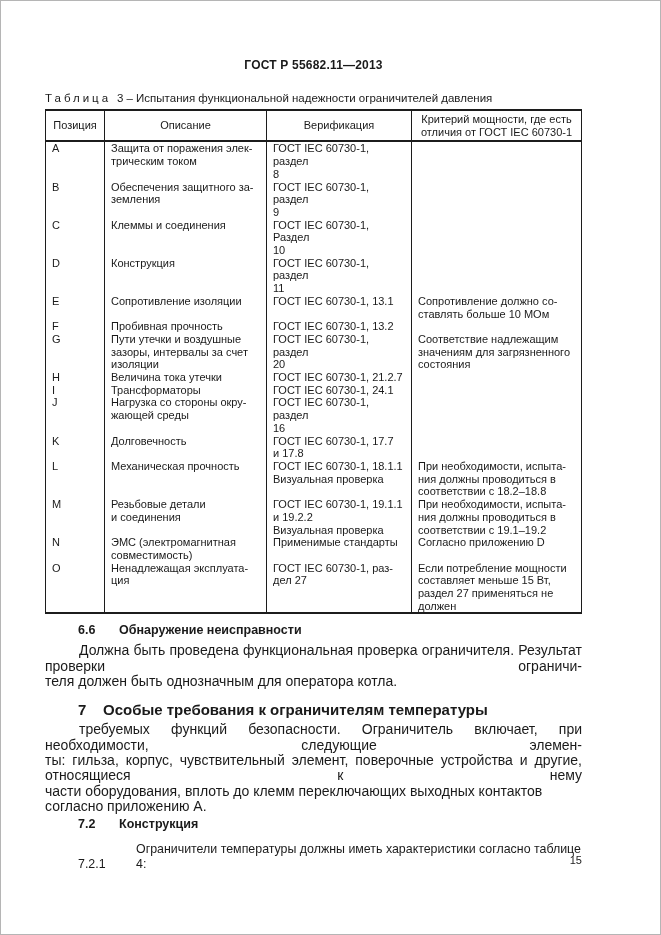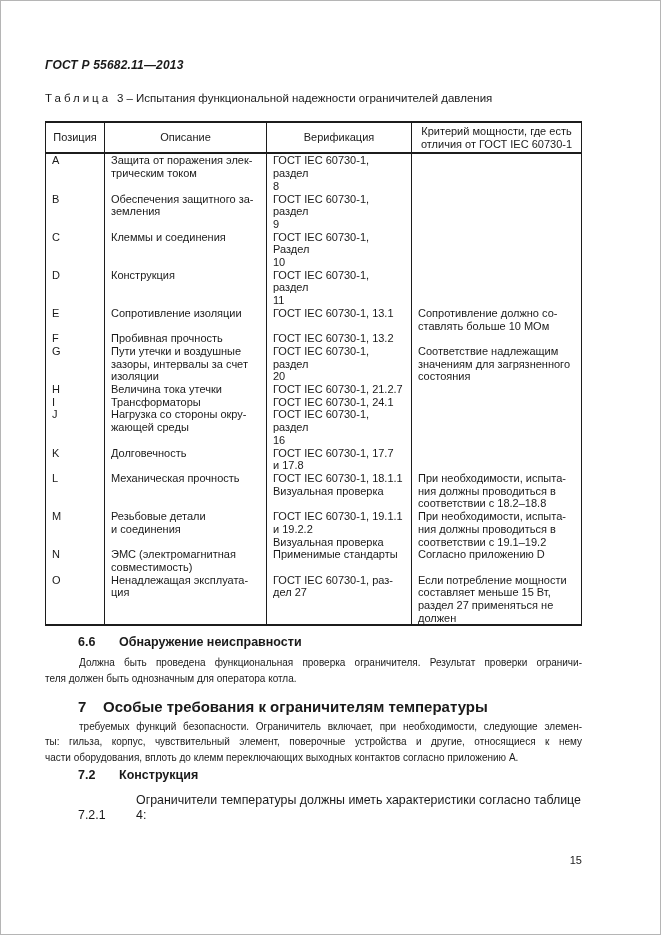--- a/index.html
+++ b/index.html
@@ -5,29 +5,29 @@
 <style>
   html,body{margin:0;padding:0;}
   body{
     width:661px;height:935px;position:relative;background:#ffffff;
     font-family:"Liberation Sans","DejaVu Sans",sans-serif;
     color:#1a1a1a;-webkit-font-smoothing:antialiased;
   }
   .page{position:absolute;inset:0;border:1px solid #b5b5b5;box-sizing:border-box;background:#fff;}
   .content{position:absolute;left:44px;top:0;width:537px;height:935px;padding-top:57px;box-sizing:content-box;}
 
-  .doc-code{height:15px;text-align:left;font-weight:bold;font-size:12px;letter-spacing:0.2px;font-style:italic;}
+  .doc-code{height:15px;text-align:center;font-weight:bold;font-size:12px;letter-spacing:0.2px;}
 
   .caption{margin-top:19px;font-size:11.5px;line-height:13px;}
   .caption .spread{letter-spacing:3px;}
   .caption .capnum{margin-left:6px;}
   .caption .captext{margin-left:3px;}
 
   table.gost{
-    margin-top:16px;width:537px;border-collapse:collapse;table-layout:fixed;
+    margin-top:4px;width:537px;border-collapse:collapse;table-layout:fixed;
     font-size:11px;line-height:12.7px;
     border-top:2px solid #1c1c1c;border-bottom:2px solid #1c1c1c;
   }
   table.gost col.c1{width:59px;}
   table.gost col.c2{width:162px;}
   table.gost col.c3{width:145px;}
   table.gost th{
     font-weight:normal;text-align:center;vertical-align:middle;
     border:1px solid #1c1c1c;border-top:2px solid #1c1c1c;border-bottom:2px solid #1c1c1c;
     padding:2px 3px;font-size:11px;line-height:12.7px;
@@ -42,21 +42,21 @@
 
   .subsection{display:flex;margin-left:33px;font-weight:bold;font-size:12.5px;line-height:15px;}
   .subsection .num{flex:0 0 41px;}
   .h66{margin-top:9px;}
   .h71{margin-top:12px;}
   .h72{margin-top:3px;}
 
   .h7{display:flex;margin-left:33px;font-weight:bold;font-size:15px;line-height:19px;margin-top:11px;}
   .h7 .num{flex:0 0 25px;}
 
-  .jpara{font-size:10px;line-height:15.3px;}
+  .jpara{font-size:14px;line-height:15.3px;}
   .p66{margin-top:5px;}
   .p71{margin-top:3px;}
   .jpara .jline{text-align:justify;text-align-last:justify;}
   .jpara .jline:last-child{text-align:left;text-align-last:left;}
   .jpara.indent-first .jline:first-child{text-indent:34px;}
 
   .p721{display:flex;margin-left:33px;margin-top:10px;font-size:12.4px;line-height:15.3px;align-items:flex-end;}
   .p721 .num{flex:0 0 58px;}
 
   .pageno{position:absolute;top:853px;right:0;font-size:11px;}

